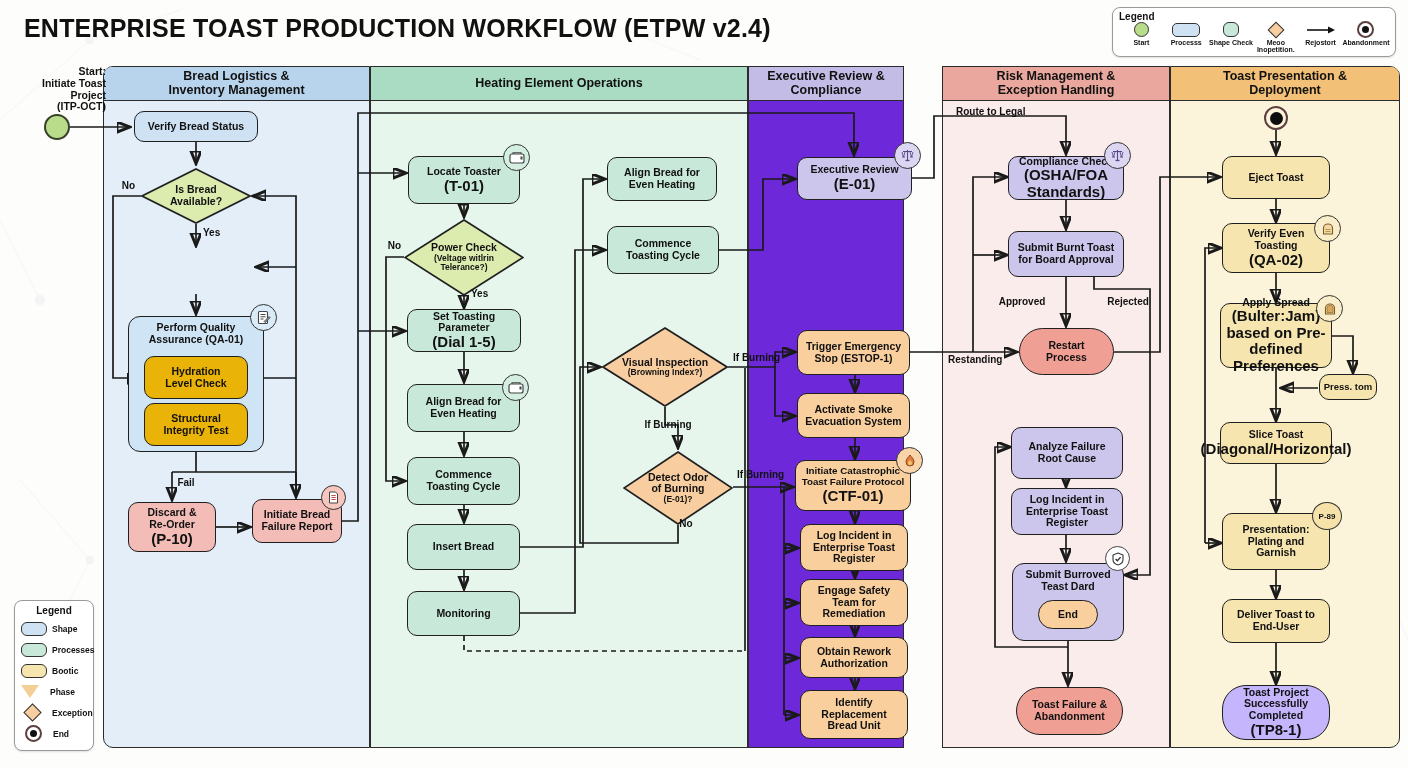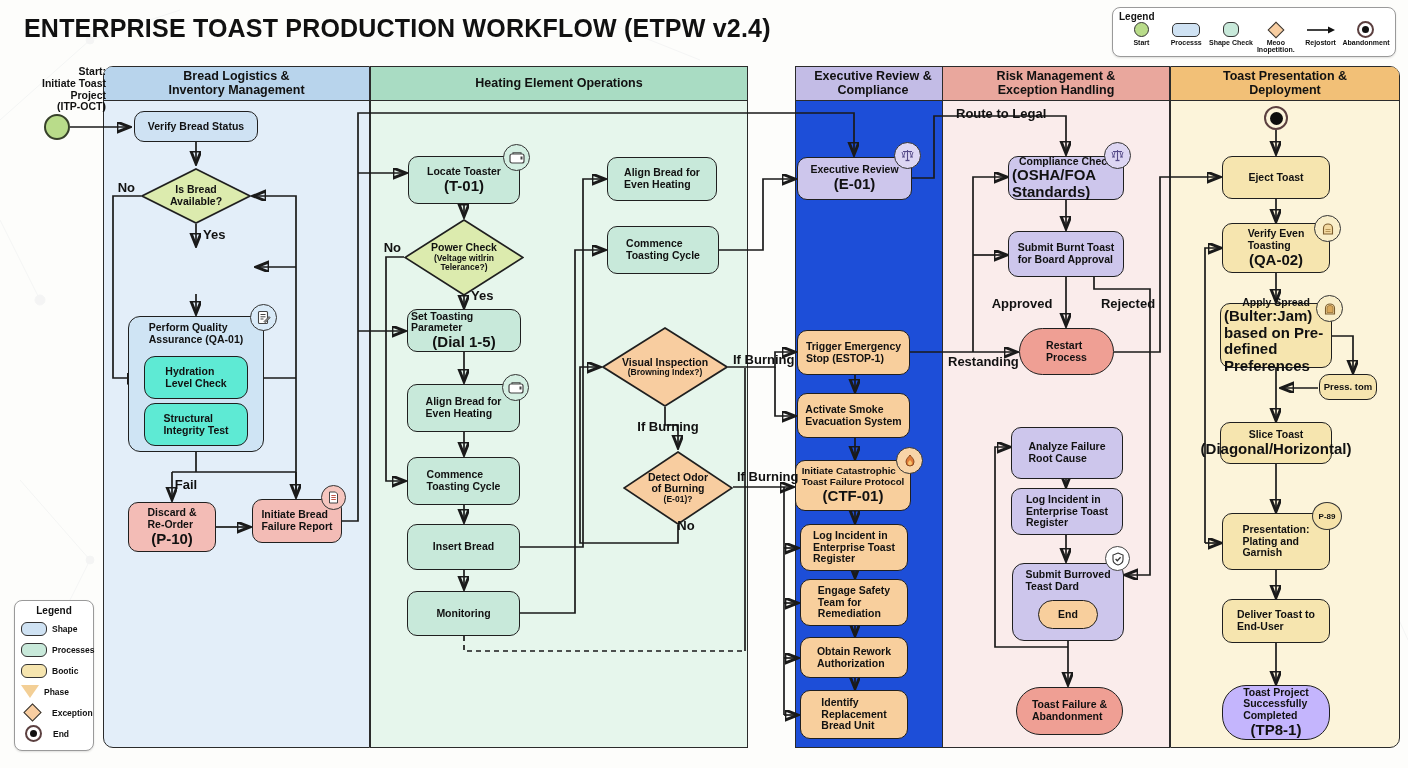--- a/index.html
+++ b/index.html
@@ -9,64 +9,64 @@
   .title{position:absolute;left:24px;top:14px;font-size:25px;font-weight:800;letter-spacing:.2px;z-index:4;}
 
   
   .lane{position:absolute;top:66px;height:682px;border:1.6px solid #2b2b2b;box-sizing:border-box;z-index:0;}
   .lane-header{height:33px;border-bottom:1.6px solid #2b2b2b;display:flex;align-items:center;justify-content:center;
                text-align:center;font-weight:700;font-size:12.5px;line-height:1.05;white-space:pre-line;}
   .lane1{left:103px;width:267px;background:#e3eef9;border-radius:10px 0 0 10px;}
   .lane1 .lane-header{background:#b8d4ec;border-radius:8px 0 0 0;}
   .lane2{left:370px;width:378px;background:#e6f6ec;}
   .lane2 .lane-header{background:#a9dcc3;}
-  .lane3{left:748px;width:156px;background:#1d4ed8;margin-left:47px;}
+  .lane3{left:748px;width:156px;background:#6d28d9;}
   .lane3 .lane-header{background:#c3bce6;}
   .lane4{left:942px;width:228px;background:#faeceb;}
   .lane4 .lane-header{background:#e9a79d;}
   .lane5{left:1170px;width:230px;background:#fcf4da;border-radius:0 10px 10px 0;}
   .lane5 .lane-header{background:#f2c077;border-radius:0 8px 0 0;}
 
   
   .node{position:absolute;border:1.7px solid #1f1f1f;border-radius:10px;box-sizing:border-box;z-index:2;
-        display:flex;flex-direction:column;align-items:center;justify-content:center;
+        display:flex;flex-direction:column;align-items:center;justify-content:center;text-align:center;
         font-weight:700;font-size:10.5px;line-height:1.12;padding:2px 3px;white-space:pre-line;}
   .node .sub{font-size:15px;font-weight:700;line-height:1.1;white-space:pre-line;}
   .stadium{border-radius:24px;}
   .c-blue{background:#cfe2f3;}
   .c-teal{background:#c8e9da;}
   .c-purple{background:#cdc6ec;}
   .c-orange{background:#f8cf9d;}
   .c-pink{background:#f3bcb6;}
   .c-salmon{background:#ef9f94;}
   .c-yellow{background:#f6e5af;}
   .c-green{background:#c4b5fd;}
   .container{justify-content:flex-start;padding-top:5px;background:#cfe4f4;border-radius:12px;}
-  .subbox{background:#5eead4;border-radius:11px;}
+  .subbox{background:#eab308;}
   .endbox{background:#f8cf9d;}
 
   
   .diamond{position:absolute;z-index:2;}
   .diamond svg{position:absolute;inset:0;}
   .dlabel{position:absolute;inset:0;display:flex;flex-direction:column;align-items:center;justify-content:center;
           text-align:center;font-weight:700;font-size:10.5px;line-height:1.1;white-space:pre-line;}
   .dlabel .sub{font-size:8.5px;}
 
   
   .badge{position:absolute;border:1.6px solid #333;border-radius:50%;z-index:3;display:flex;align-items:center;justify-content:center;box-sizing:border-box;}
   .badge-text{font-size:8px;font-weight:700;}
 
   
   .start-circle{position:absolute;width:26px;height:26px;border-radius:50%;background:#b9dc8a;border:2px solid #37412a;box-sizing:border-box;z-index:2;}
   .black-start{position:absolute;width:24px;height:24px;border-radius:50%;border:2px solid #5c4040;box-sizing:border-box;z-index:2;display:flex;align-items:center;justify-content:center;background:#fcf4da;}
   .black-start i{display:block;width:13px;height:13px;border-radius:50%;background:#0d0d0d;}
 
   .start-annot{position:absolute;left:14px;top:66px;width:92px;text-align:right;font-weight:700;font-size:10.5px;line-height:1.12;white-space:pre-line;z-index:2;}
 
-  .elabel{position:absolute;font-weight:700;font-size:13px;z-index:2;white-space:nowrap;}
+  .elabel{position:absolute;font-weight:700;font-size:10px;z-index:2;white-space:nowrap;}
   .ctr{transform:translateX(-50%);}
   .rgt{transform:translateX(-100%);}
 
   
   .wires{position:absolute;inset:0;z-index:1;}
   .wires path{fill:none;stroke:#1a1a1a;stroke-width:1.7px;}
   .wires path.dash{stroke-dasharray:5 4;}
 
   
   .legend-top{position:absolute;left:1112px;top:7px;width:284px;height:50px;background:#fff;border:1.4px solid #9a9a9a;
@@ -492,21 +492,21 @@
     <div class="lb-row">
       <span class="sh-stad teal"></span>
       <span class="lb-text">Processes</span>
     </div>
     <div class="lb-row">
       <span class="sh-stad yellow"></span>
       <span class="lb-text">Bootic</span>
     </div>
     <div class="lb-row">
       <span class="sh-tri"></span>
-      <span class="lb-text" style="margin-left:0">Phase</span>
+      <span class="lb-text" style="margin-left:6px">Phase</span>
     </div>
     <div class="lb-row">
       <span class="sh-diam2"></span>
       <span class="lb-text" style="margin-left:8px">Exception</span>
     </div>
     <div class="lb-row">
       <span class="sh-dark-circle" style="margin-left:4px">
           <i></i>
         </span>
       <span class="lb-text" style="margin-left:6px">End</span>

